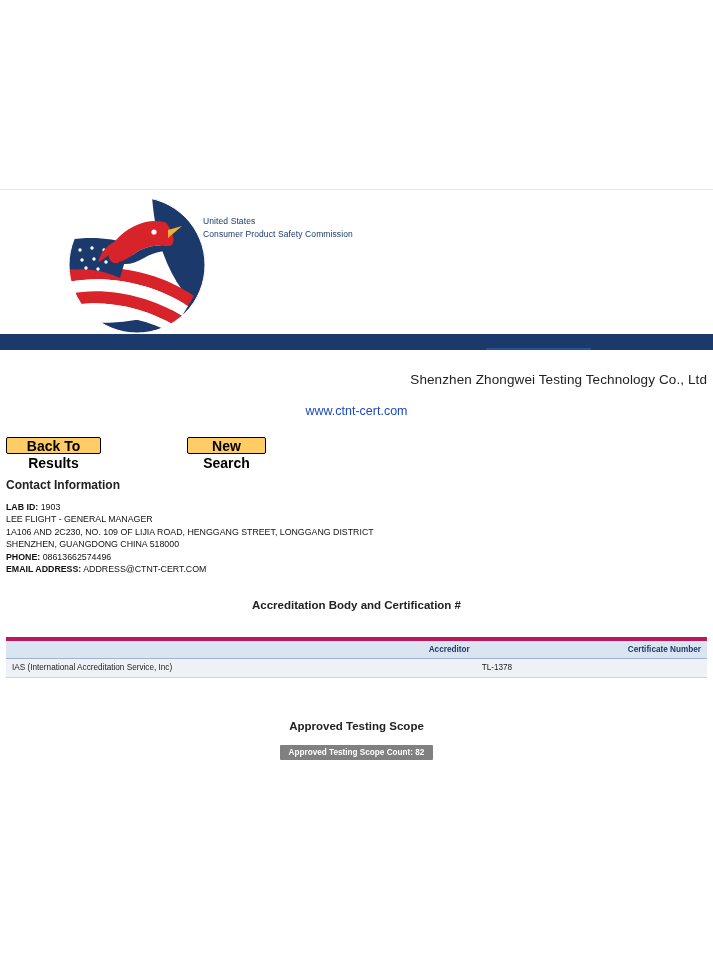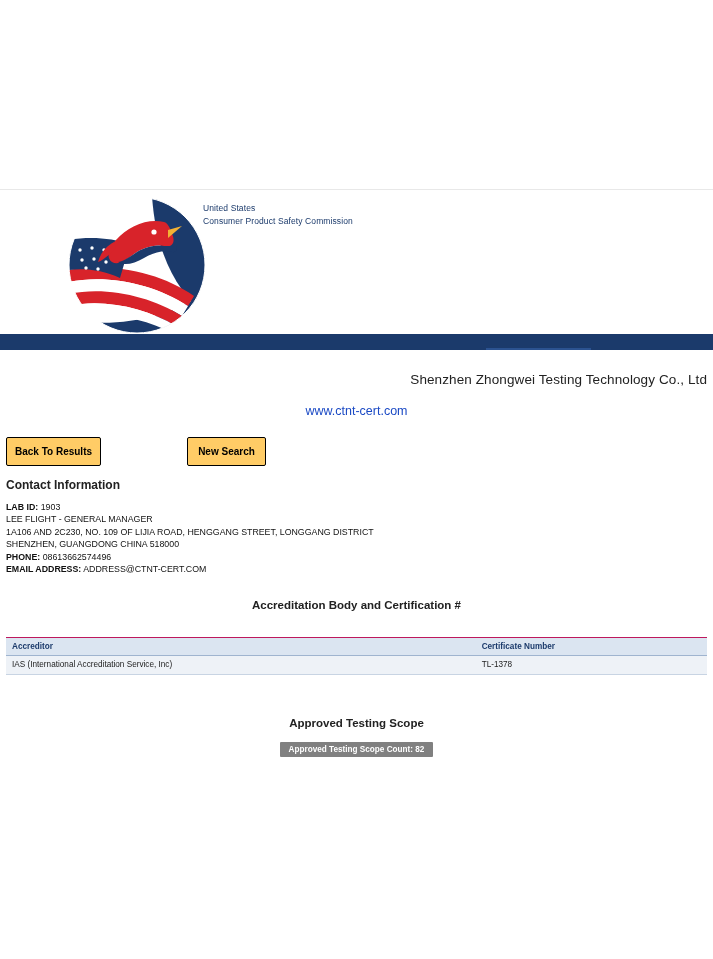--- a/index.html
+++ b/index.html
@@ -34,21 +34,21 @@
   .seal {
     position: absolute;
     left: 68px;
     top: 6px;
     width: 138px;
     height: 138px;
   }
   .agency-text {
     position: absolute;
     left: 203px;
-    top: 12px;
+    top: 25px;
     line-height: 1.55;
   }
   .agency-line {
     font-size: 8.5px;
     color: #1b3a6b;
     letter-spacing: 0.1px;
     display: block;
   }
   .navbar {
     height: 16px;
@@ -87,26 +87,26 @@
     margin-top: 19px;
     position: relative;
     height: 20px;
   }
   .btn {
     position: absolute;
     display: inline-block;
     background: #ffcc66;
     border: 1px solid #000000;
     border-radius: 2px;
-    font-size: 10px;
+    font-size: 14px;
     font-weight: bold;
     color: #000000;
     text-align: center;
     line-height: 17px;
-    height: 29px;
+    height: 17px;
     cursor: pointer;
     padding: 0;
   }
   #btn-back { left: 0px; width: 95px; }
   #btn-new  { left: 181px; width: 79px; }
 
   .section-heading-left {
     font-size: 12px;
     font-weight: bold;
     color: #222222;
@@ -144,23 +144,23 @@
   table.acc-table {
     width: 100%;
     border-collapse: collapse;
     margin-top: 26px;
     font-size: 8.2px;
   }
   table.acc-table thead th {
     background: #dbe5f1;
     color: #1b3a6b;
     font-weight: bold;
-    text-align: left;
+    text-align: right;
     padding: 4px 6px 4px 6px;
-    border-top: 1px solid #be185d;
+    border-top: 4px solid #be185d;
     border-bottom: 1px solid #9fb4cf;
   }
   table.acc-table tbody td {
     background: #eef2f7;
     color: #222222;
     padding: 4px 6px 5px 6px;
     border-bottom: 1px solid #c8d4e3;
     margin-top: 37px;
   }
   .col-accreditor { width: 67%; }

